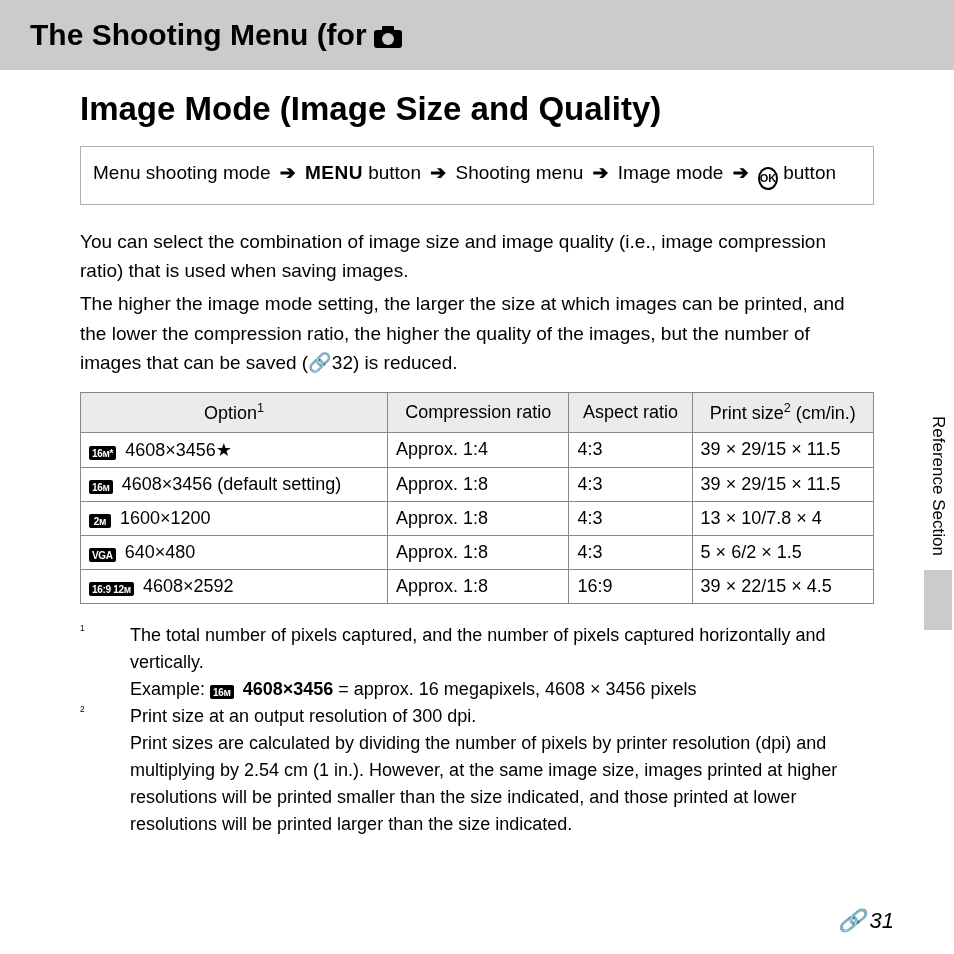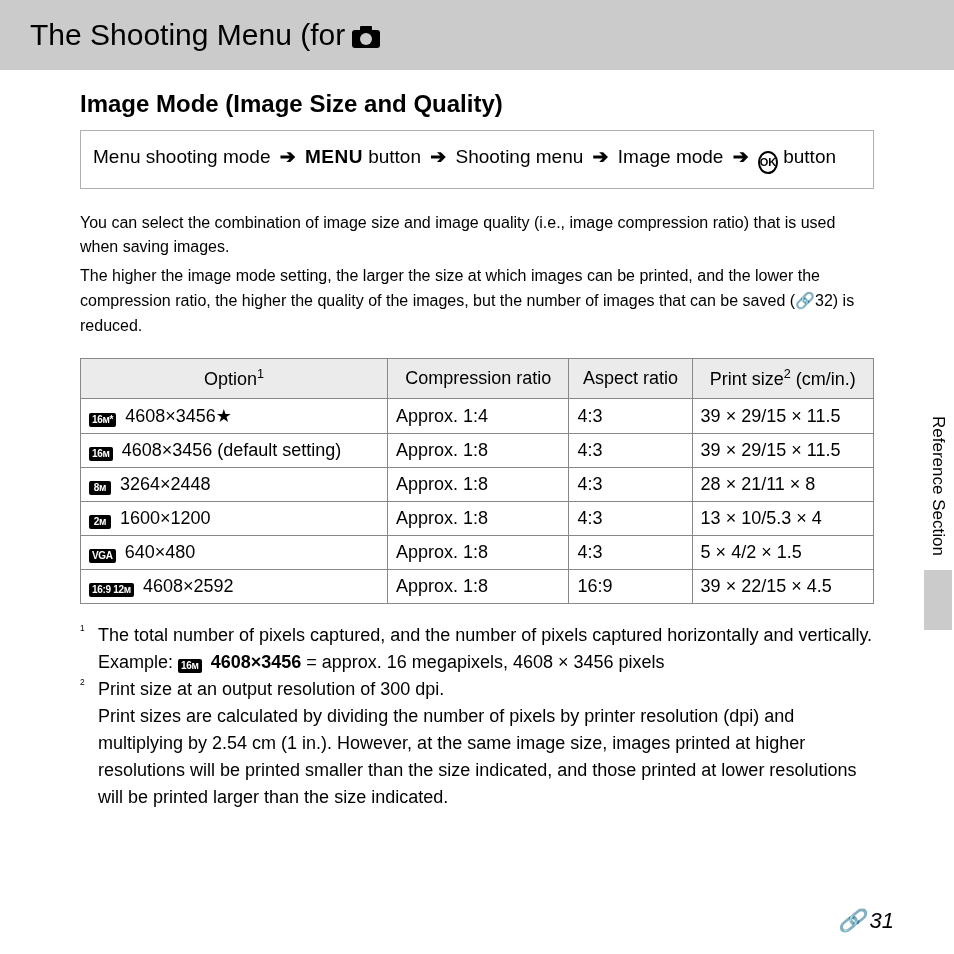--- a/index.html
+++ b/index.html
@@ -1,33 +1,33 @@
 <!DOCTYPE html>
 <html><head>
 <meta charset="utf-8">
 <style>
   * { box-sizing: border-box; margin: 0; padding: 0; }
   body { width: 954px; height: 954px; font-family: "Helvetica Neue", Arial, sans-serif; background: #fff; color: #000; position: relative; }
   .header-bar { background: #cbcbcb; padding: 18px 30px; }
-  .header-bar h1 { font-size: 30px; font-weight: 400; display: flex; align-items: center; gap: 6px; }
+  .header-bar h1 { font-size: 30px; font-weight: 700; display: flex; align-items: center; gap: 6px; }
   .content { padding: 20px 80px 0 80px; }
-  .subtitle { font-size: 24px; font-weight: 800; margin-bottom: 12px; }
+  .subtitle { font-size: 33px; font-weight: 800; margin-bottom: 18px; }
   .breadcrumb-box { border: 1px solid #b0b0b0; padding: 14px 12px; font-size: 19px; margin-bottom: 22px; }
   .breadcrumb-box .arrow { font-weight: bold; margin: 0 4px; }
   .breadcrumb-box .menu-label { font-family: "Arial Narrow", Arial; font-weight: bold; letter-spacing: 0.5px; }
-  .para { font-size: 16px; line-height: 1.55; margin-bottom: 4px; }
-  table { border-collapse: collapse; width: 100%; margin-top: 20px; font-size: 18px; }
+  .para { font-size: 19px; line-height: 1.55; margin-bottom: 4px; }
+  table { border-collapse: collapse; width: 100%; margin-top: 14px; font-size: 18px; }
   th { background: #ebebeb; font-weight: 400; padding: 8px 6px; border: 1px solid #888; }
   td { padding: 6px 8px; border: 1px solid #888; }
   td.opt { text-align: left; }
   .badge { display: inline-flex; align-items: center; justify-content: center; background: #000; color: #fff; font-size: 10px; font-weight: bold; border-radius: 2px; padding: 1px 3px; min-width: 22px; height: 14px; margin-right: 4px; vertical-align: -1px; letter-spacing: -0.3px; }
   .footnotes { margin-top: 18px; font-size: 18px; line-height: 1.5; }
   .fn-row { display: flex; }
   .fn-num { font-size: 12px; vertical-align: super; width: 18px; flex-shrink:0; }
-  .fn-text { flex: 1; }
+  .fn-text { flex: 1; margin-left: 32px; }
   .side-tab { position: absolute; right: 0; top: 410px; display: flex; flex-direction: column; align-items: center; }
   .side-label { writing-mode: vertical-rl; font-size: 17px; padding: 6px 6px 14px 6px; }
   .side-block { background: #cbcbcb; width: 28px; height: 60px; }
   .page-num { position: absolute; bottom: 20px; right: 60px; font-size: 22px; font-style: italic; display:flex; align-items:center; gap:4px; }
   .ok-icon { display:inline-flex; width:20px; height:23px; border:2px solid #000; border-radius:50%; align-items:center; justify-content:center; font-size:11px; font-weight:bold; vertical-align:-3px; }
   .cam-icon svg { vertical-align: -4px; }
   .link-icon { font-weight: bold; }
   sup { font-size: 0.7em; }
 </style>
 </head>
@@ -82,36 +82,30 @@
           <td>4:3</td>
           <td>39 × 29/15 × 11.5</td>
         </tr>
         <tr>
           <td class="opt"><span class="badge">16ᴍ</span> 4608×3456 (default setting)</td>
           <td>Approx. 1:8</td>
           <td>4:3</td>
           <td>39 × 29/15 × 11.5</td>
         </tr>
         <tr>
-          <td class="opt"><span class="badge">8ᴍ</span> 3264×2448</td>
-          <td>Approx. 1:8</td>
-          <td>4:3</td>
-          <td>28 × 21/11 × 8</td>
-        </tr>
-        <tr>
           <td class="opt"><span class="badge">2ᴍ</span> 1600×1200</td>
           <td>Approx. 1:8</td>
           <td>4:3</td>
-          <td>13 × 10/5.3 × 4</td>
+          <td>13 × 10/7.8 × 4</td>
         </tr>
         <tr>
           <td class="opt"><span class="badge">VGA</span> 640×480</td>
           <td>Approx. 1:8</td>
           <td>4:3</td>
-          <td>5 × 4/2 × 1.5</td>
+          <td>5 × 6/2 × 1.5</td>
         </tr>
         <tr>
           <td class="opt"><span class="badge">16:9 12ᴍ</span> 4608×2592</td>
           <td>Approx. 1:8</td>
           <td>16:9</td>
           <td>39 × 22/15 × 4.5</td>
         </tr>
       </tbody>
   </table>
 

